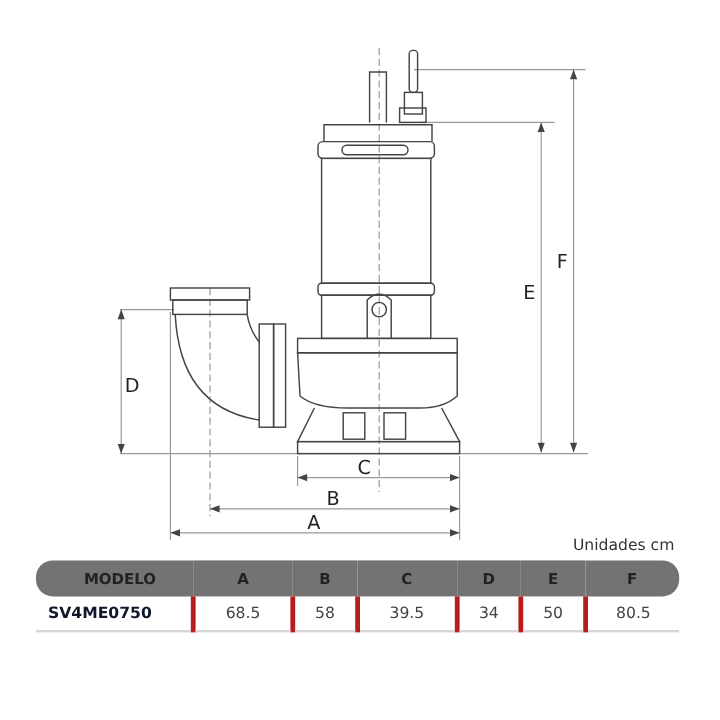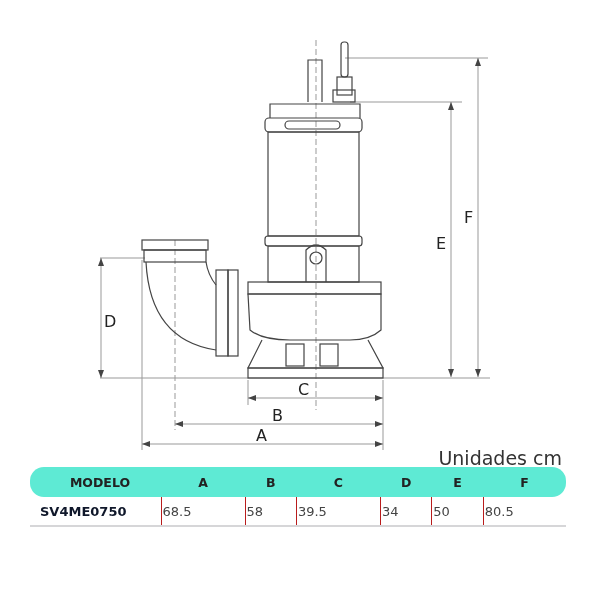--- a/index.html
+++ b/index.html
@@ -1,24 +1,24 @@
 <!DOCTYPE html>
 <html><head>
 <meta charset="utf-8">
 <style>
   html,body{margin:0;padding:0;background:#fff;}
   body{width:600px;height:600px;position:relative;overflow:hidden;font-family:"Liberation Sans",sans-serif;}
   #diagram{position:absolute;left:0;top:0;width:600px;height:460px;}
   .dimlabel{position:absolute;font-family:"DejaVu Sans",sans-serif;font-size:16px;color:#222;}
-  #units{position:absolute;right:38px;top:447px;font-size:19px;color:#333;font-family:"DejaVu Sans",sans-serif;}
+  #units{position:absolute;right:38px;top:447px;font-size:13px;color:#333;font-family:"DejaVu Sans",sans-serif;}
   #spec-table{position:absolute;left:30px;top:467px;width:536px;border-collapse:collapse;}
-  #spec-table th{background:#5eead4;height:28px;font-size:12.5px;font-weight:bold;color:#222;font-family:"DejaVu Sans",sans-serif;}
+  #spec-table th{background:#737373;height:28px;font-size:12.5px;font-weight:bold;color:#222;font-family:"DejaVu Sans",sans-serif;}
   #spec-table th:first-child{border-radius:14px 0 0 14px;padding-left:10px;}
   #spec-table th:last-child{border-radius:0 14px 14px 0;}
-  #spec-table td{height:26px;font-size:13px;text-align:left;color:#444;border-left:1px solid #b91c1c;font-family:"DejaVu Sans",sans-serif;}
+  #spec-table td{height:26px;font-size:13px;text-align:center;color:#444;border-left:4px solid #b91c1c;font-family:"DejaVu Sans",sans-serif;}
   #spec-table td.model{font-weight:bold;text-align:left;border-left:none;color:#0f172a;padding-left:10px;}
   #spec-table tr.r1 td{border-bottom:2px solid #d6d6d8;}
 </style>
 </head>
 <body>
 
 <svg id="diagram" viewBox="0 0 600 460" xmlns="http://www.w3.org/2000/svg">
   <g fill="none" stroke="#999" stroke-width="1">
 
     <line x1="316" y1="40" x2="316" y2="410" stroke-dasharray="6,3"></line>

